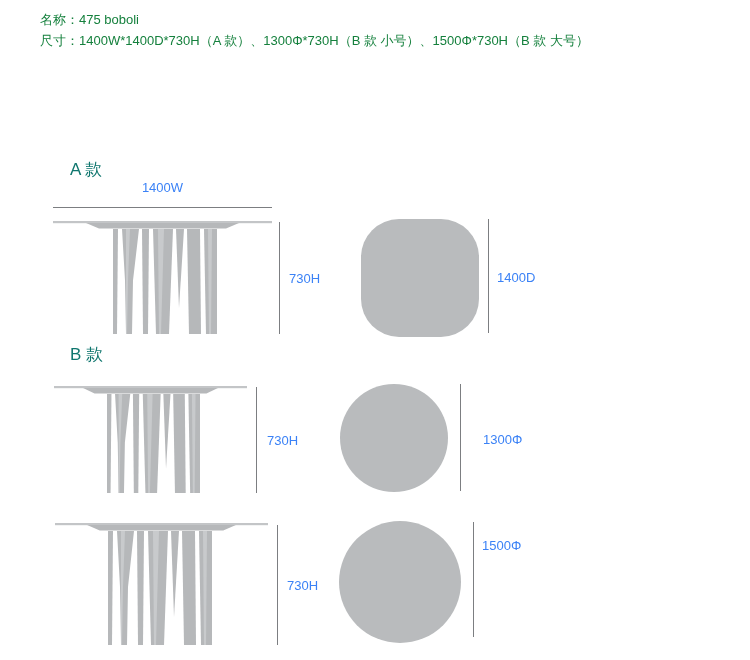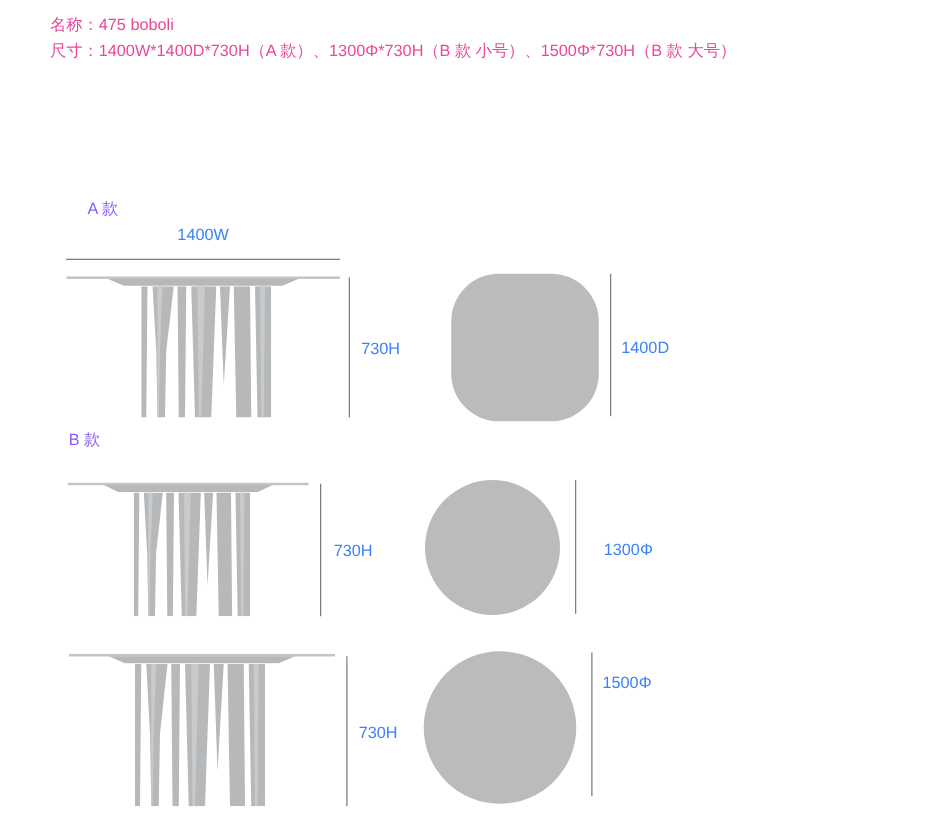--- a/index.html
+++ b/index.html
@@ -7,28 +7,28 @@
     position:relative;
     width:750px;height:660px;
     background:#ffffff;
     font-family:"Liberation Sans","DejaVu Sans",sans-serif;
     color:#56585b;
     overflow:hidden;
   }
   
   .specs{
     position:absolute;left:40px;top:9px;
-    font-size:13px;line-height:21px;color:#ec4899;
+    font-size:13px;line-height:21px;color:#15803d;
     white-space:nowrap;
   }
   .spec-line{height:21px;}
   .spec-line.indent{padding-left:48px;}
   
   .section-label{
-    position:absolute;font-size:13px;color:#8b5cf6;
+    position:absolute;font-size:17px;color:#0f766e;
   }
   
   .hdim{position:absolute;height:1px;background:#7c7e81;}
   .vdim{position:absolute;width:1px;background:#7c7e81;}
   .dim-label{
     position:absolute;font-size:13px;color:#3b82f6;white-space:nowrap;
   }
   .dim-label.center{text-align:center;}
   
   .front-view{position:absolute;}
@@ -76,21 +76,21 @@
       </g>
     </svg>
   </div>
   <div class="vdim" style="left:279px;top:222px;height:112px;"></div>
   <div class="dim-label" style="left:289px;top:271px;">730H</div>
 
   <div class="topview squircle" style="left:361px;top:219px;width:118px;height:118px;"></div>
   <div class="vdim" style="left:488px;top:219px;height:114px;"></div>
   <div class="dim-label" style="left:497px;top:270px;">1400D</div>
 
-  <div class="section-label" style="left:55px;top:343px;text-align:center;">B 款</div>
+  <div class="section-label" style="left:70px;top:343px;text-align:center;">B 款</div>
 
   <div class="front-view" style="left:54px;top:386px;width:193px;height:107px;">
     <svg class="tabletop" viewBox="0 0 219 8" preserveAspectRatio="none">
       <rect x="0" y="0" width="219" height="2.2" fill="#c3c5c7"></rect>
       <polygon points="33,2 186,2 173,7.5 46,7.5" fill="#b6b8ba"></polygon>
     </svg>
     <svg class="legs" style="left:53px;top:8px;width:93px;height:99px;" viewBox="0 0 104 106" preserveAspectRatio="none">
       <g fill="#b6b8ba">
         <polygon points="0,0 5,0 4,106 0,106"></polygon>
         <polygon points="9,0 26,0 20,52 19,106 13,106 12,52"></polygon>

